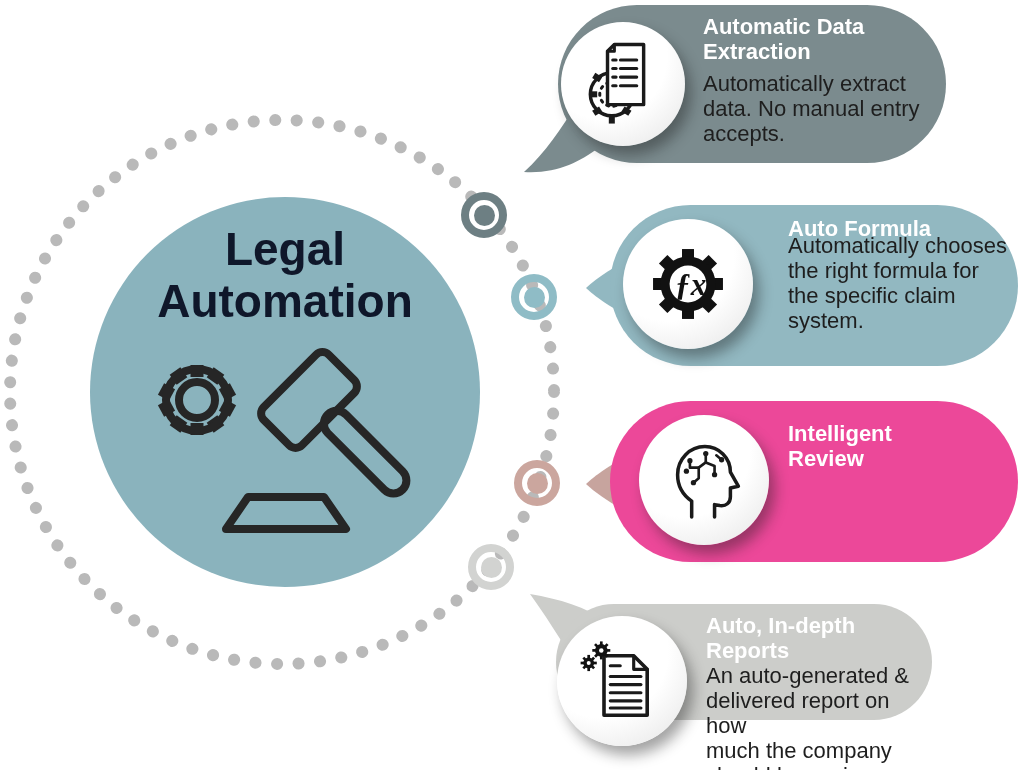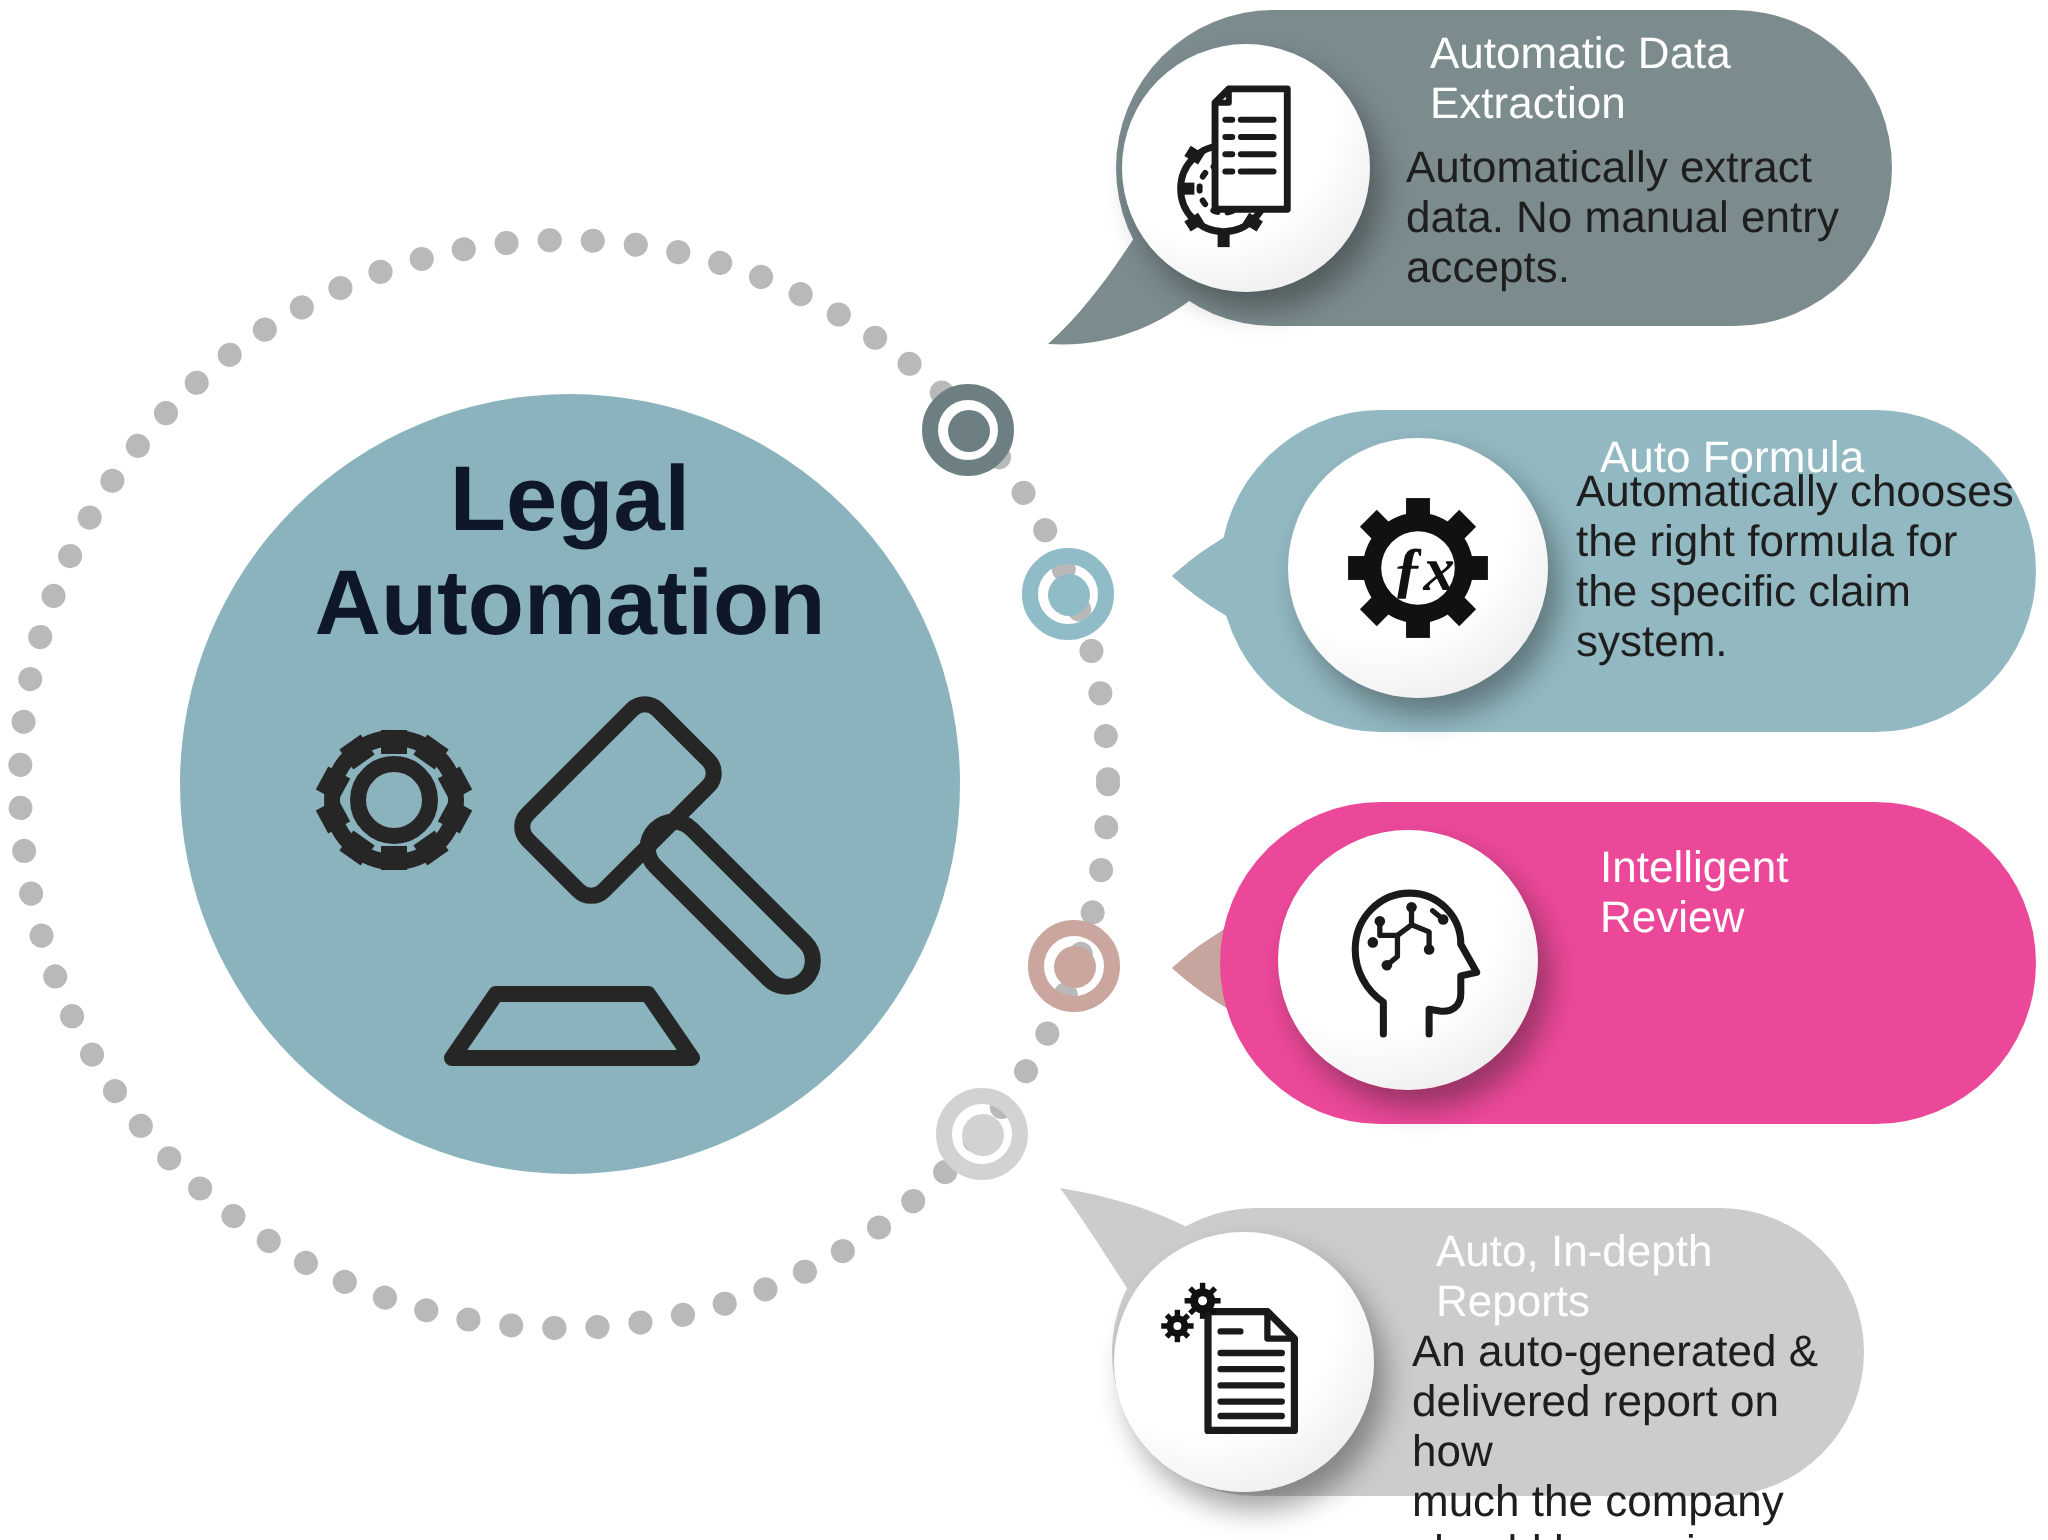--- a/index.html
+++ b/index.html
@@ -23,32 +23,32 @@
   .tails-layer{z-index:3;}
   
   .ring{position:absolute;width:46px;height:46px;border-radius:50%;box-sizing:border-box;z-index:5;}
   .ring>span{position:absolute;left:50%;top:50%;width:21px;height:21px;margin:-10.5px 0 0 -10.5px;border-radius:50%;display:block;}
   .ring-a{left:461px;top:192px;border:8px solid #6d7f83;}.ring-a>span{background:#6d7f83;}
   .ring-b{left:511px;top:274px;border:8px solid #8fbcc6;}.ring-b>span{background:#8fbcc6;}
   .ring-c{left:514px;top:460px;border:8px solid #cba69e;}.ring-c>span{background:#cba69e;}
   .ring-d{left:468px;top:544px;border:8px solid #d2d3d1;}.ring-d>span{background:#d2d3d1;}
   
   .bubble{position:absolute;z-index:4;}
-  .bubble .title{position:absolute;color:#ffffff;font-weight:normal;font-size:22px;line-height:25px;white-space:pre-line;margin-left:12px;}
+  .bubble .title{position:absolute;color:#ffffff;font-weight:bold;font-size:22px;line-height:25px;white-space:pre-line;}
   .bubble .body{position:absolute;color:#1e1e1e;font-size:22px;line-height:25px;white-space:pre-line;}
   .badge{
     position:absolute;border-radius:50%;
     background:radial-gradient(circle at 35% 28%, #ffffff 52%, #e3e3e3 100%);
     box-shadow:6px 9px 14px rgba(25,25,25,0.40);
   }
   .badge svg{position:absolute;left:50%;top:50%;transform:translate(-50%,-50%);}
   .b1{left:558px;top:5px;width:388px;height:158px;border-radius:79px;background:#7b8b8e;}
   .b2{left:610px;top:205px;width:408px;height:161px;border-radius:81px;background:#92b8c1;}
   .b3{left:610px;top:401px;width:408px;height:161px;border-radius:81px;background:#ec4899;}
-  .b4{left:556px;top:604px;width:376px;height:144px;border-radius:80px;background:#cccdca;}
+  .b4{left:556px;top:604px;width:376px;height:116px;border-radius:80px;background:#cccdca;}
   .ic{stroke:#1a1a1a;fill:none;stroke-width:4;stroke-linejoin:round;stroke-linecap:round;}
 </style>
 </head>
 <body>
 
 <div class="canvas">
 
   <svg class="layer dots-layer" width="1024" height="770">
     <circle cx="282" cy="392" r="272" fill="none" stroke="#b9b9b9" stroke-width="12" stroke-dasharray="0.1 21.5" stroke-linecap="round"></circle>
   </svg>
@@ -134,21 +134,21 @@
       </svg>
     </div>
     <div class="title" style="left:145px;top:9px;">Automatic Data
 Extraction</div>
     <div class="body" style="left:145px;top:66px;">Automatically extract
 data. No manual entry
 accepts.</div>
   </div>
 
   <div class="bubble b2">
-    <div class="badge" style="left:34px;top:14px;width:130px;height:130px;">
+    <div class="badge" style="left:13px;top:14px;width:130px;height:130px;">
       <svg width="92" height="92" viewBox="0 0 100 100">
         <g stroke="#111111" stroke-width="13" stroke-linecap="butt">
           <line x1="50" y1="12" x2="50" y2="22"></line>
             <line x1="77" y1="23" x2="70" y2="30"></line>
           <line x1="88" y1="50" x2="78" y2="50"></line>
             <line x1="77" y1="77" x2="70" y2="70"></line>
           <line x1="50" y1="88" x2="50" y2="78"></line>
             <line x1="23" y1="77" x2="30" y2="70"></line>
           <line x1="12" y1="50" x2="22" y2="50"></line>
             <line x1="23" y1="23" x2="30" y2="30"></line>

